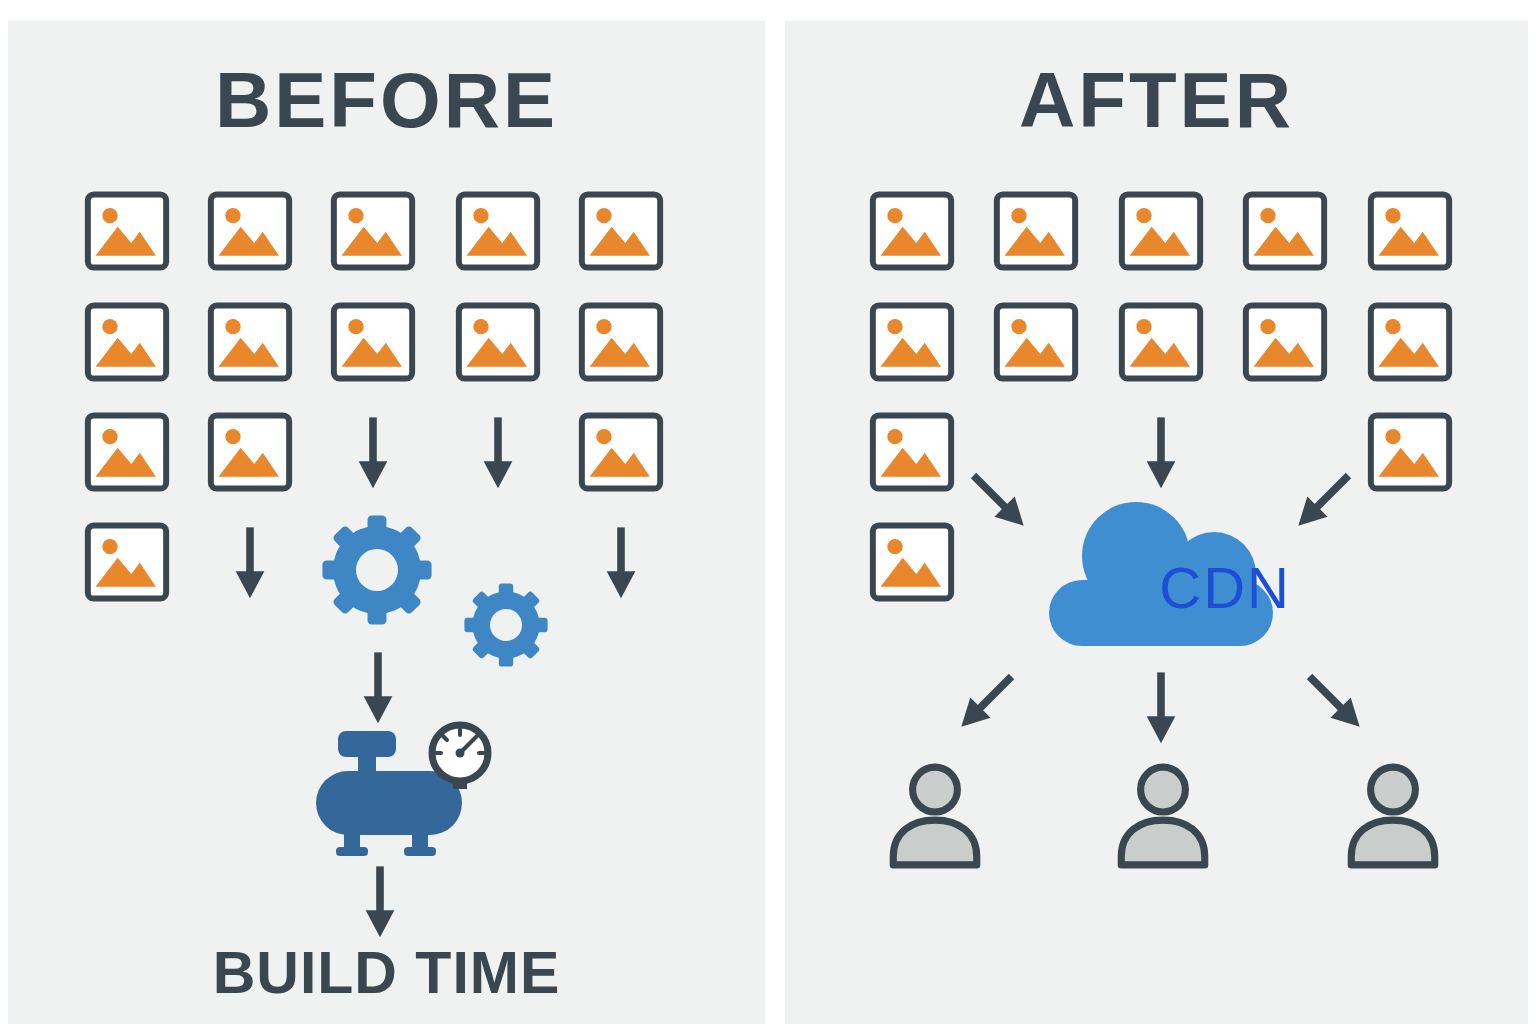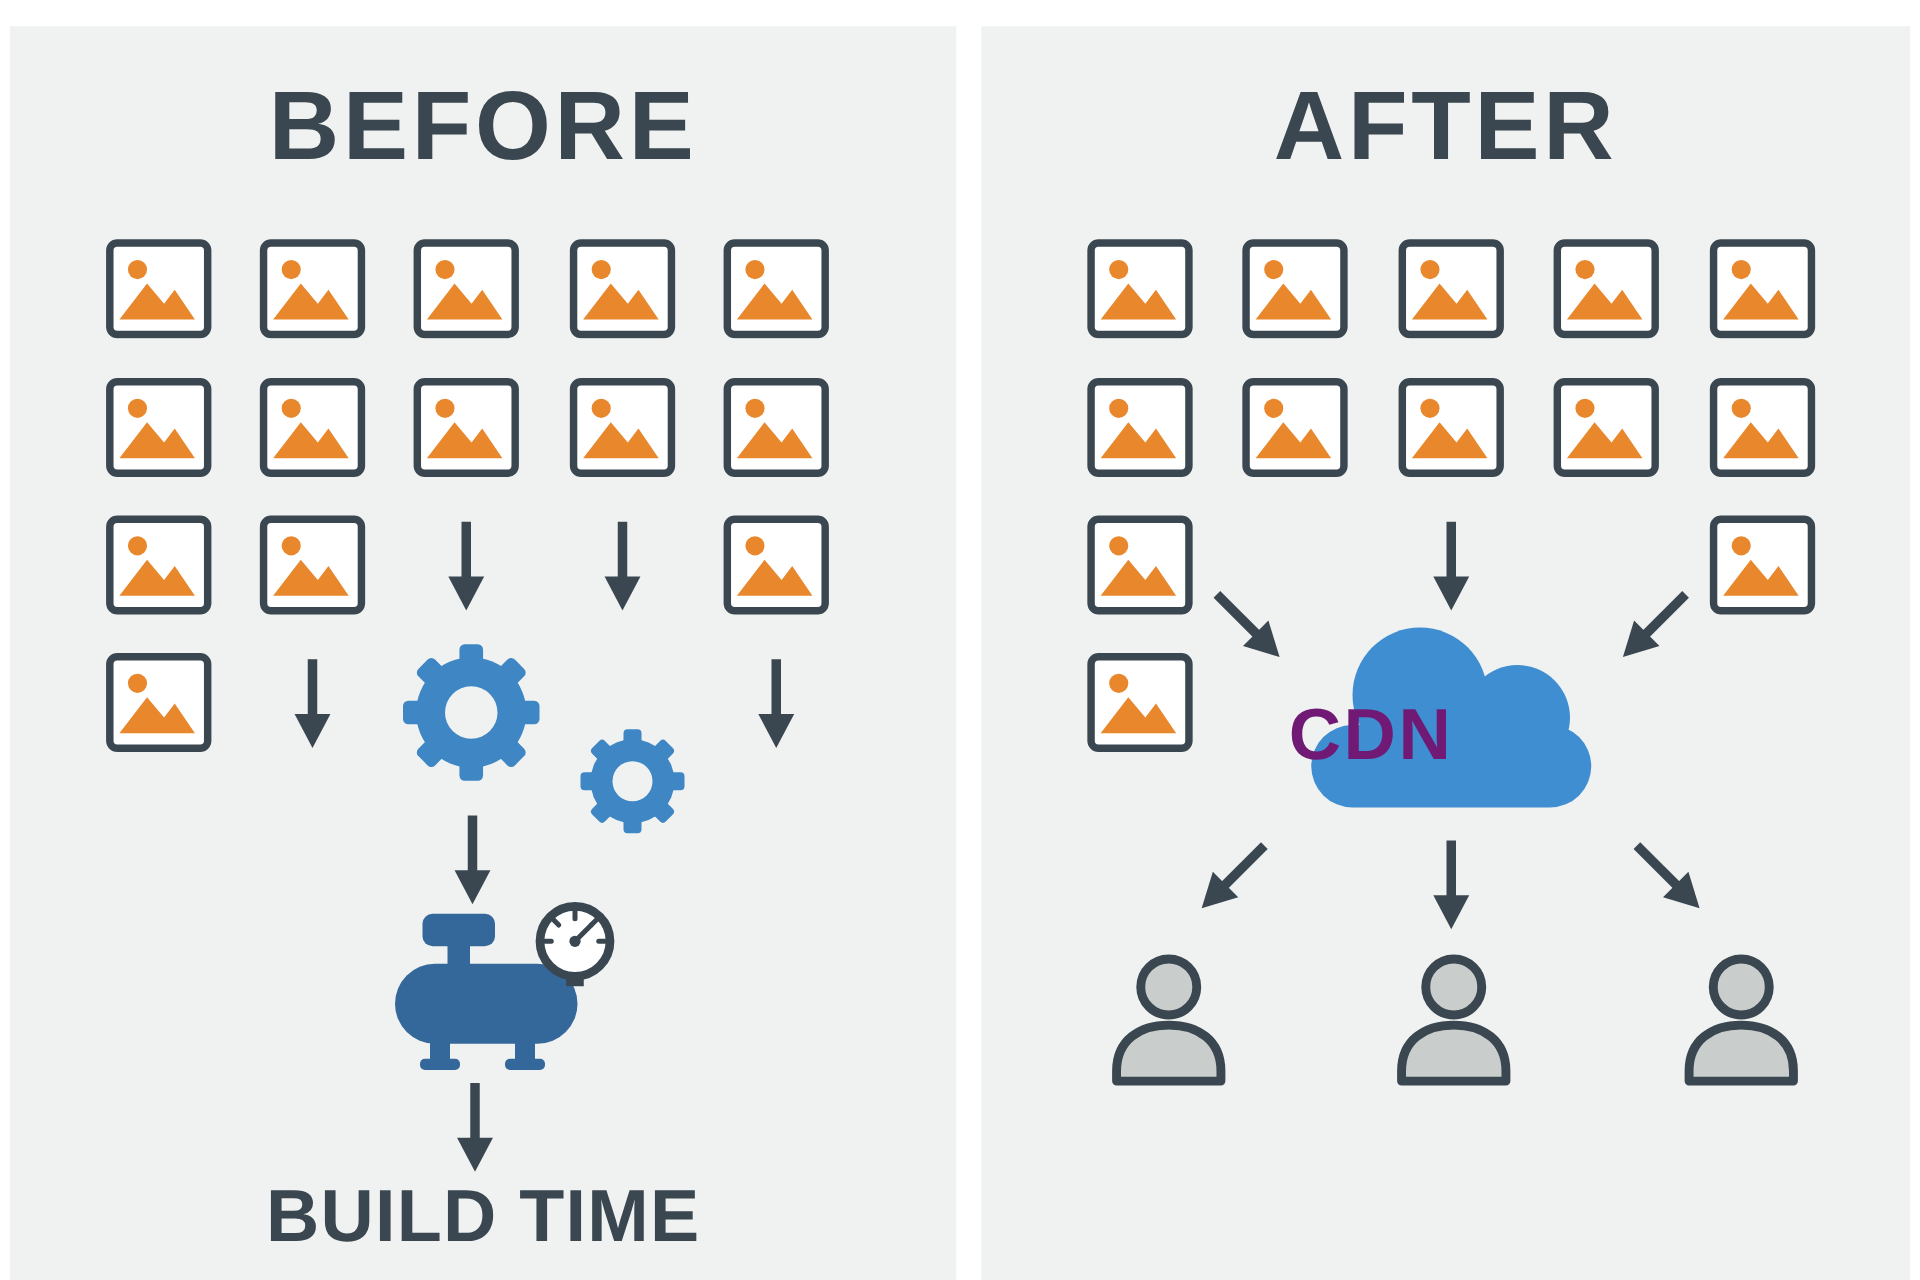--- a/index.html
+++ b/index.html
@@ -34,21 +34,21 @@
     position:absolute;top:918px;left:0;width:100%;text-align:center;
     font-size:59px;font-weight:700;letter-spacing:1px;color:var(--dark);
   }
 
   
   .diag-in-left{left:195px;top:441px;width:36px;height:76px;transform:rotate(-45deg)}
   .diag-in-right{left:521px;top:441px;width:36px;height:76px;transform:rotate(45deg)}
   .cloud{left:246px;top:463px;width:260px;height:170px}
   .cloud-label{
     position:absolute;left:246px;top:531px;width:260px;height:72px;line-height:72px;
-    text-align:left;font-size:58px;font-weight:700;letter-spacing:2px;color:#701a75;
+    text-align:right;font-size:58px;font-weight:400;letter-spacing:2px;color:#1d4ed8;
   }
   .arrow-out-left{left:184px;top:642px;width:36px;height:76px;transform:rotate(45deg)}
   .arrow-out-mid{left:358px;top:648px;width:36px;height:76px}
   .arrow-out-right{left:531px;top:642px;width:36px;height:76px;transform:rotate(-45deg)}
 </style>
 </head>
 <body>
 
 <svg width="0" height="0" style="position:absolute" aria-hidden="true">
   <defs>

